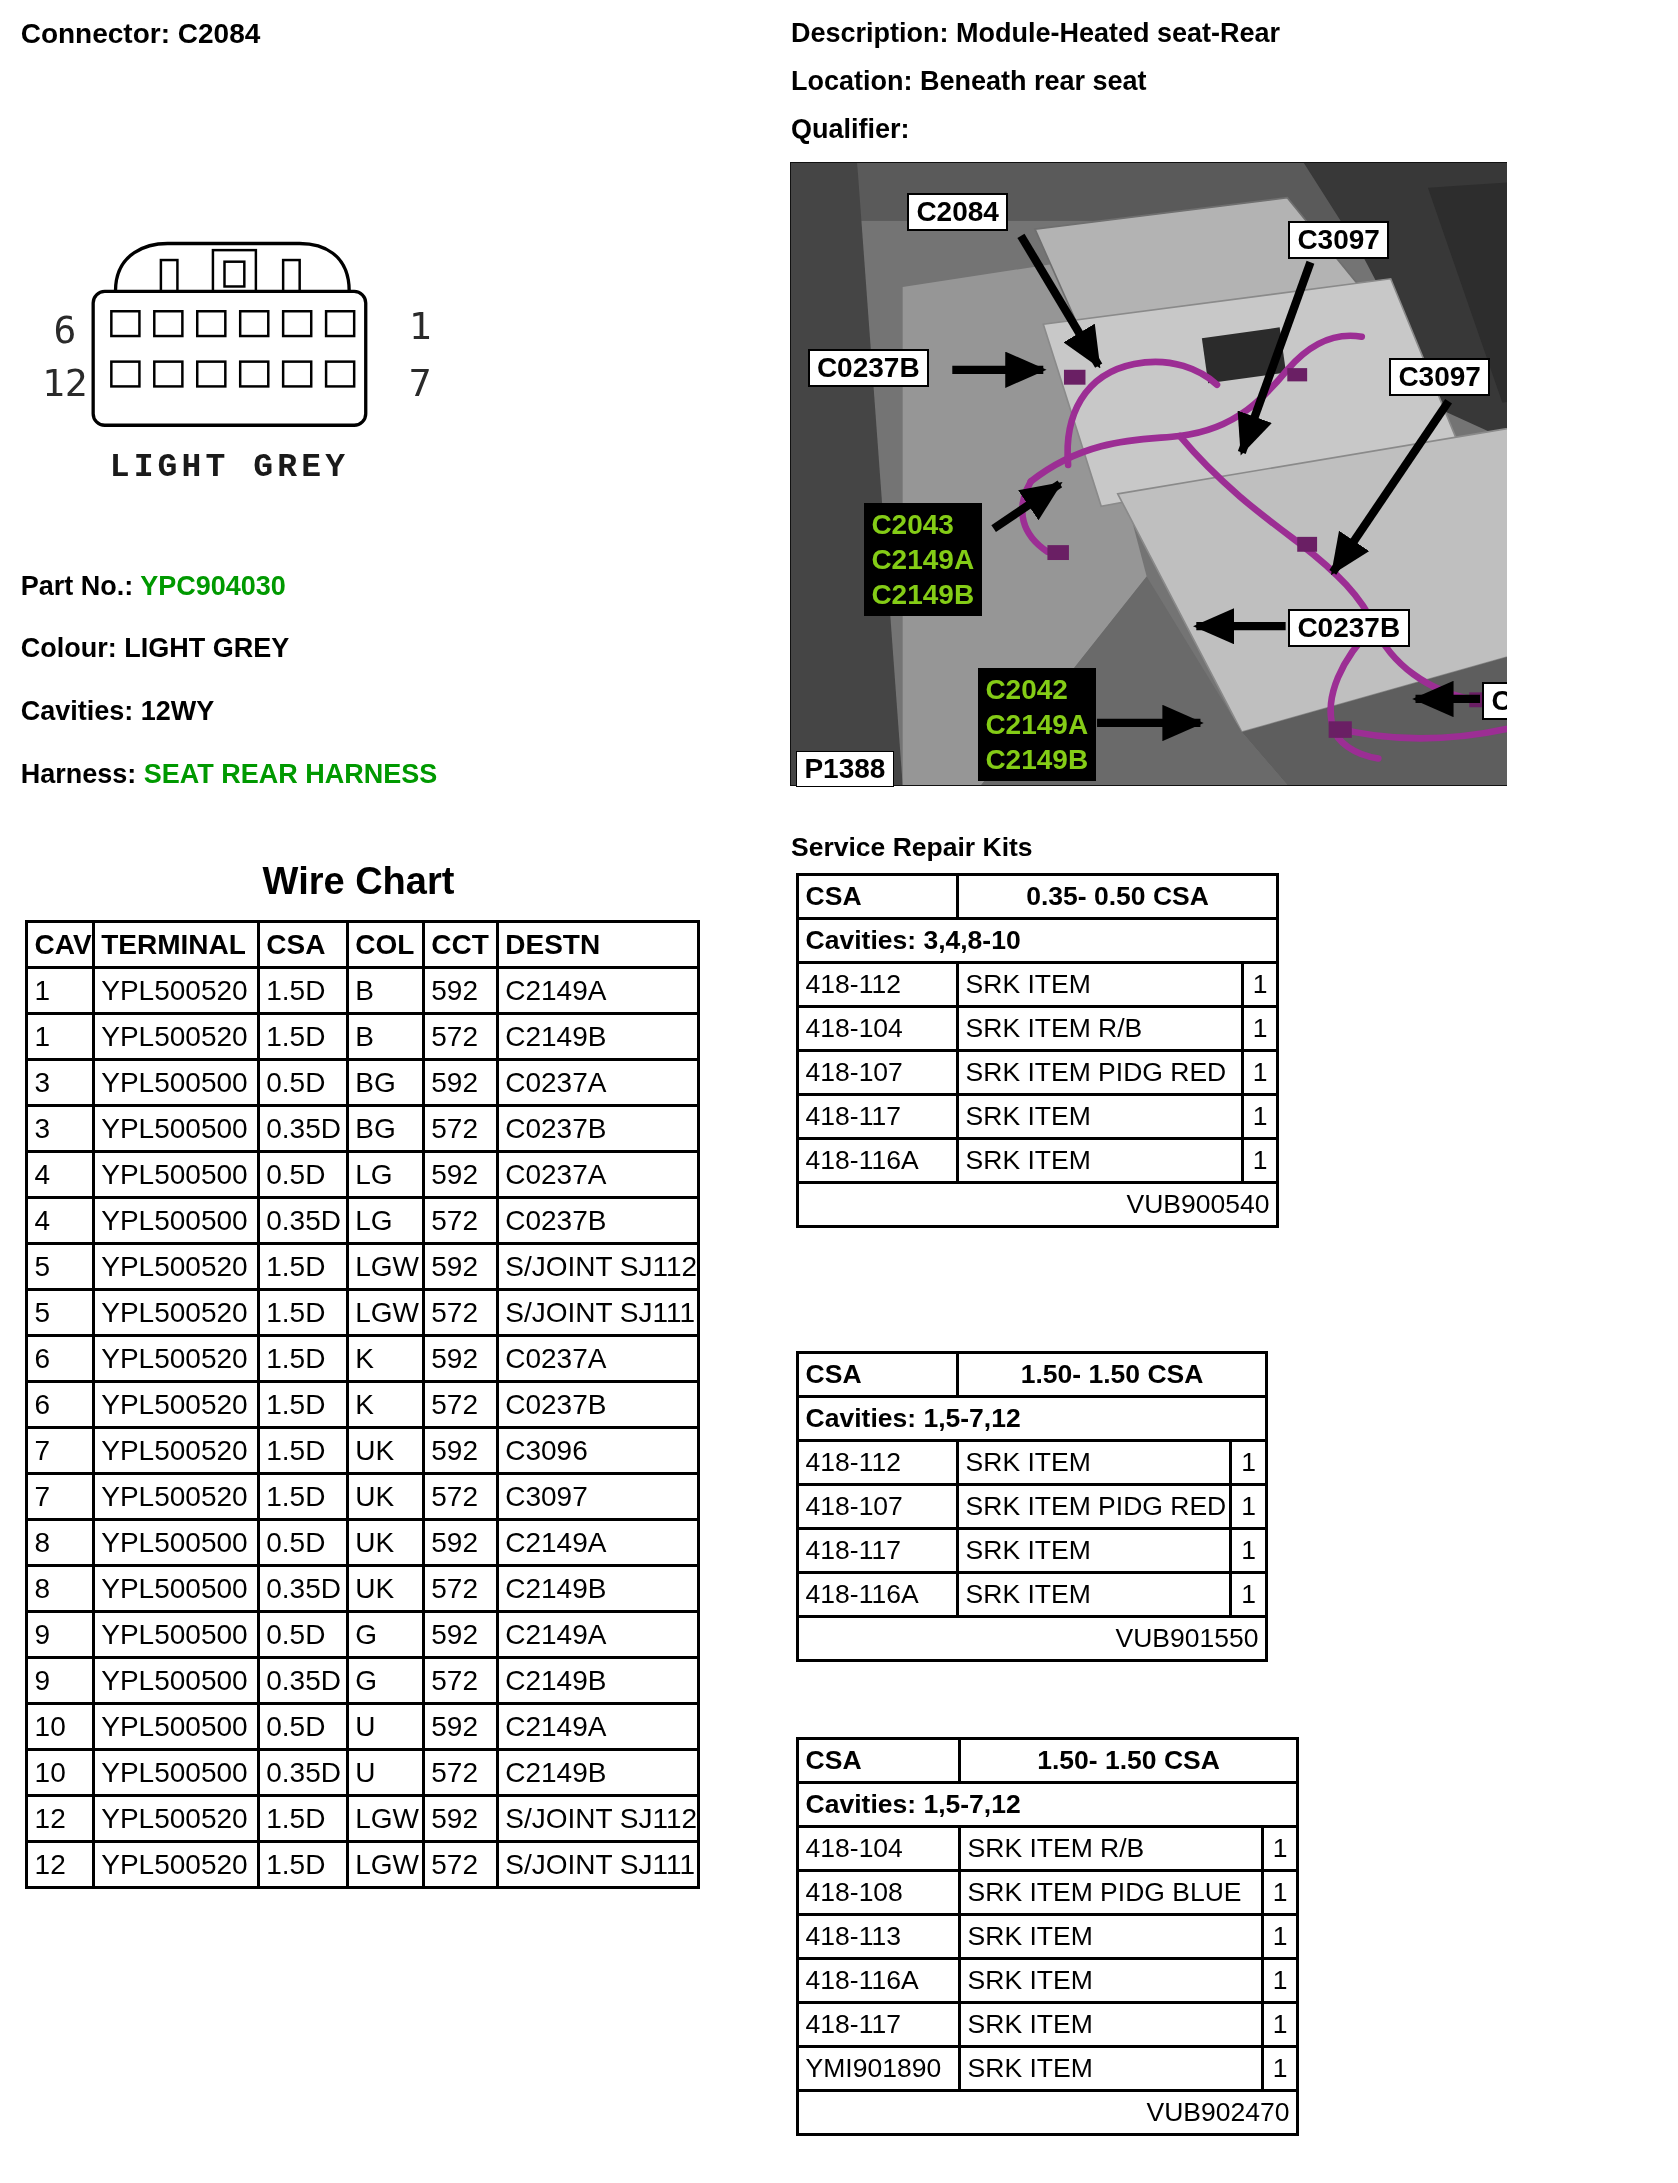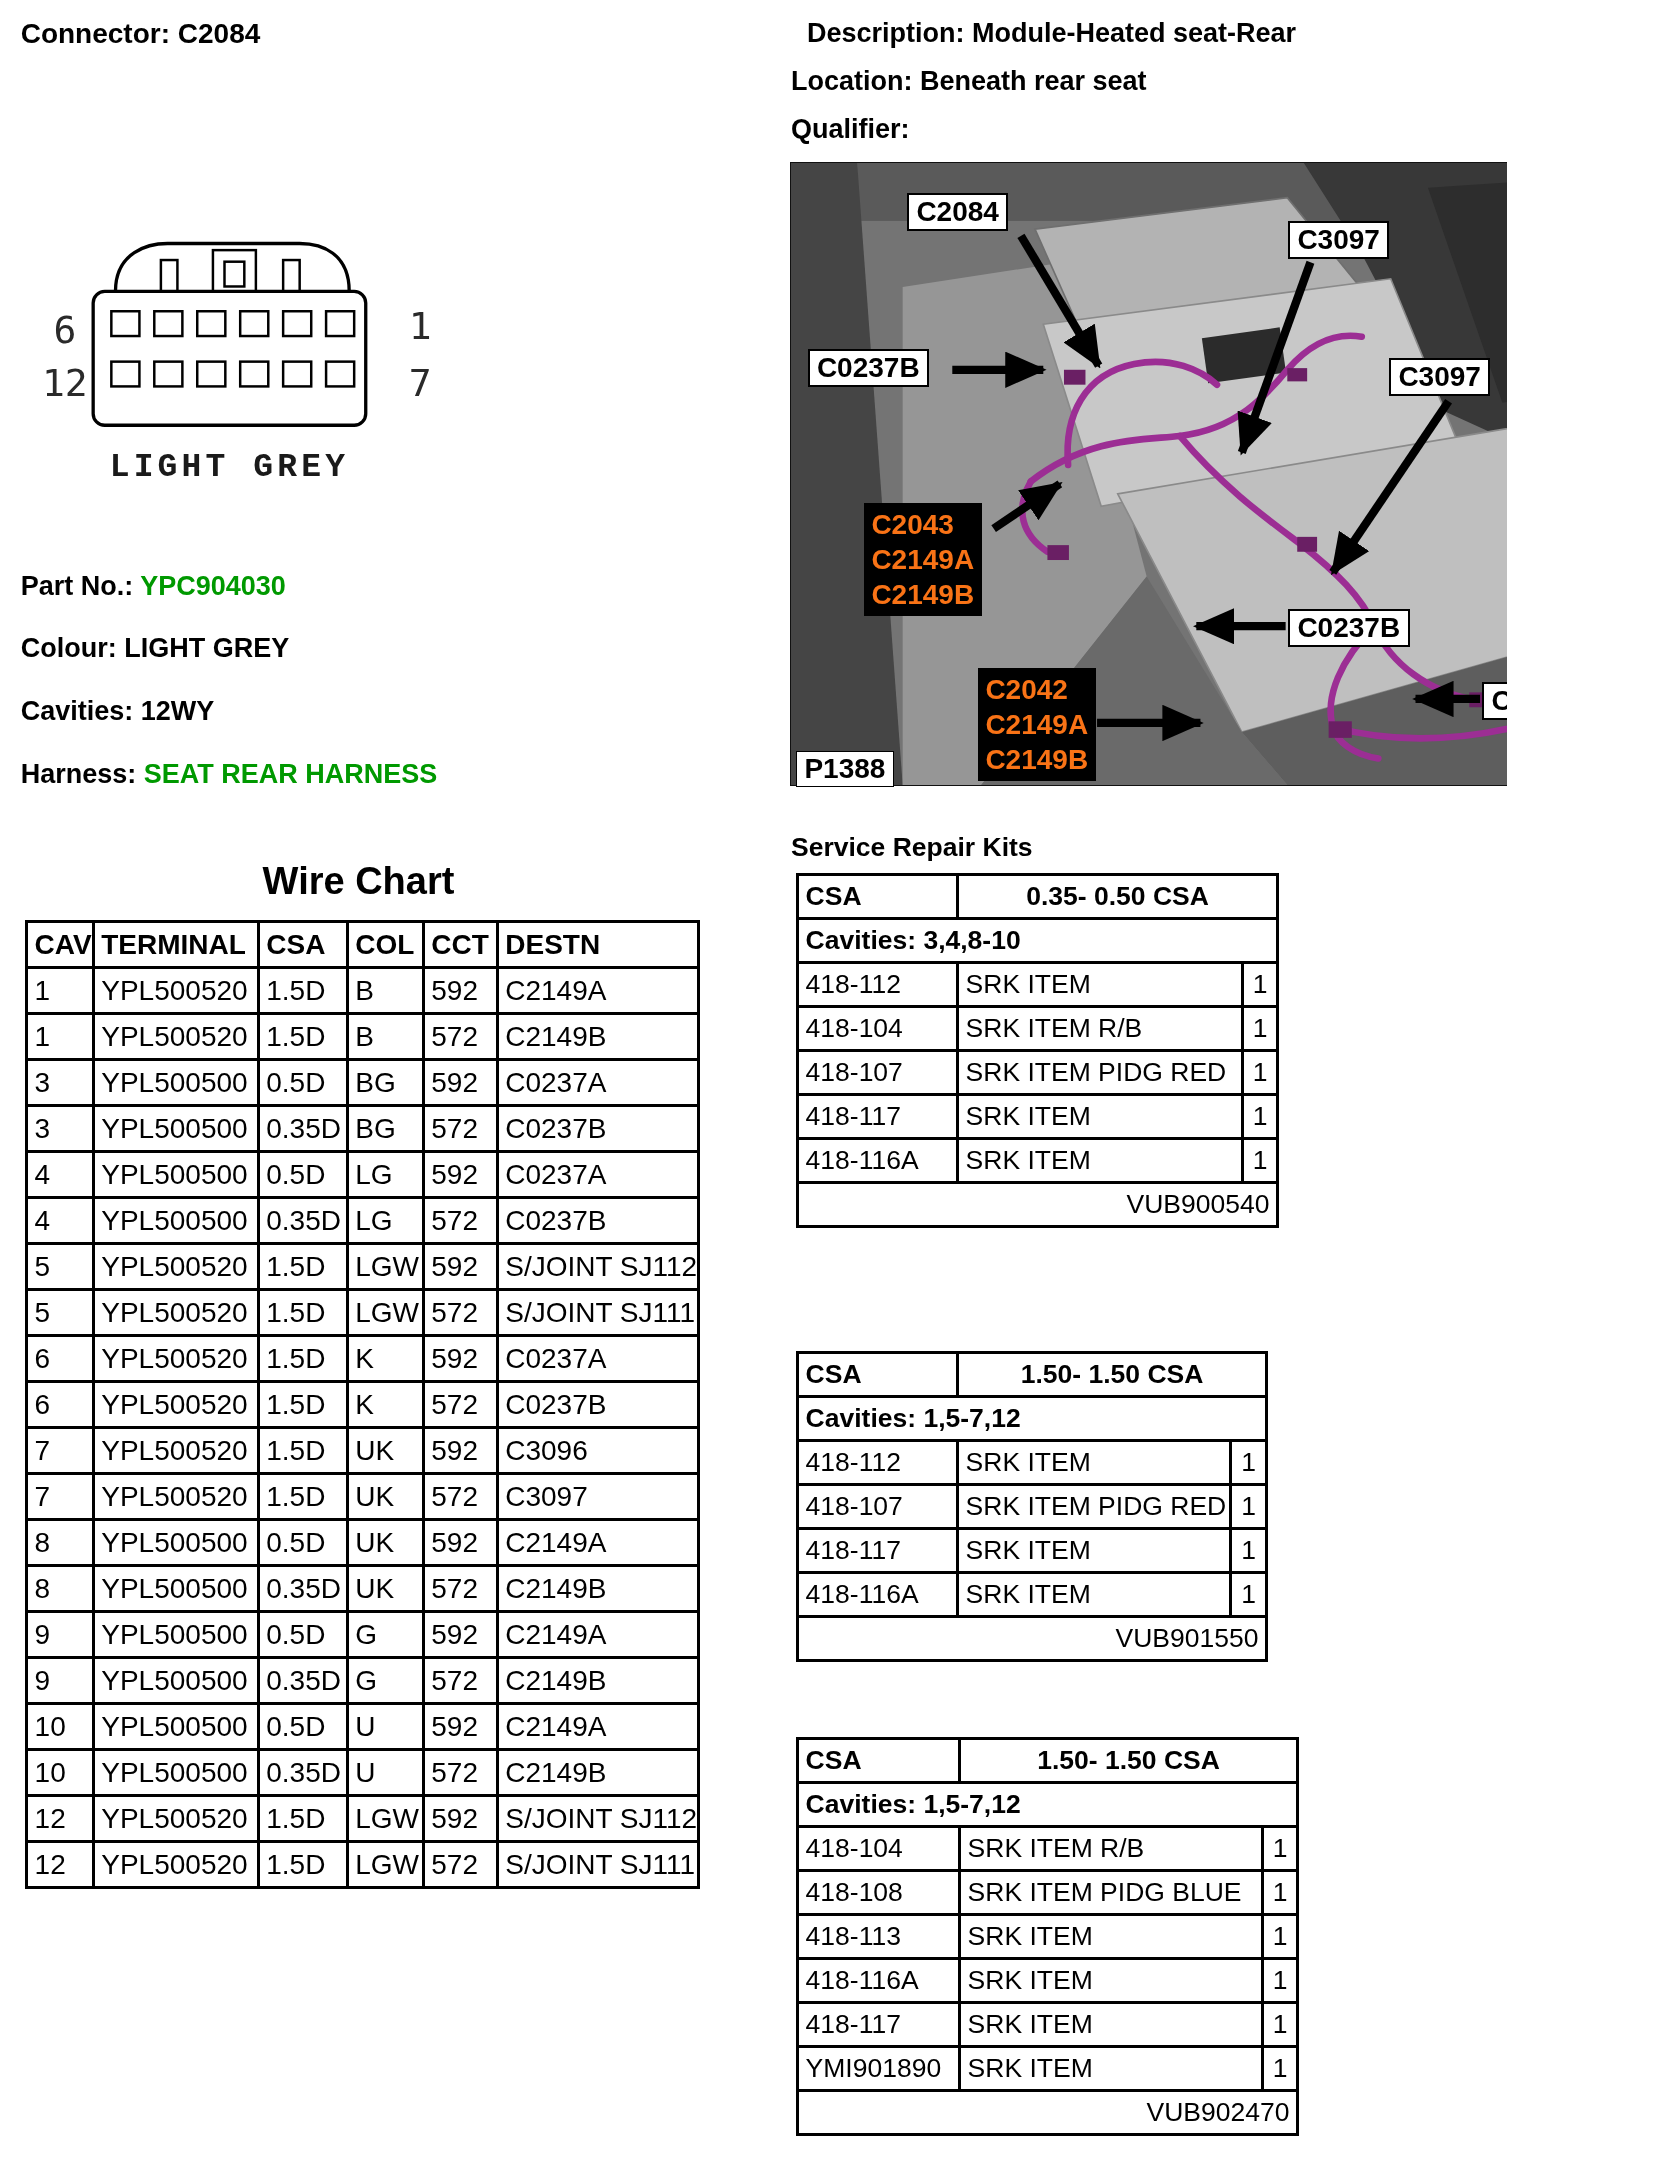--- a/index.html
+++ b/index.html
@@ -23,33 +23,33 @@
   table.srk td.hdr2{font-weight:bold;text-align:center;padding:0;}
   table.srk td.cavrow{font-weight:bold;}
   table.srk td.qty{text-align:center;padding:0;}
   table.srk td.ftr{text-align:right;padding:0 6.6px 0 0;}
   
   #photo{position:absolute;left:790px;top:162px;width:871px;height:622px;
          border:1.7px solid #111;background:#747474;}
   #photo svg.scene{position:absolute;left:0;top:0;width:100%;height:100%;}
   .pl{position:absolute;background:#fff;border:2.5px solid #000;font-weight:bold;
       font-size:28px;padding:0.8px 7.4px;line-height:1.15;white-space:nowrap;}
-  .pb{position:absolute;background:#000;color:#f97316;font-weight:bold;font-size:28px;
+  .pb{position:absolute;background:#000;color:#84cc16;font-weight:bold;font-size:28px;
       padding:4.1px 7.4px;line-height:1.25;white-space:nowrap;}
   .pb div{text-align:left;}
   
   #conn-diagram{position:absolute;left:37px;top:227px;width:413px;height:273px;}
 </style>
 </head>
 <body>
 
 <div id="page">
 
   <div class="bold-line" style="left:20.7px;top:18px;font-size:28px;">Connector: C2084</div>
-  <div class="bold-line" style="left:791px;top:18px;margin-left:16px;">Description: Module-Heated seat-Rear</div>
+  <div class="bold-line" style="left:791px;top:18px;">Description: Module-Heated seat-Rear</div>
   <div class="bold-line" style="left:791px;top:66px;">Location: Beneath rear seat</div>
   <div class="bold-line" style="left:791px;top:114px;">Qualifier:</div>
 
   <div id="conn-diagram">
     <svg class="scene" viewBox="0 0 500 330">
 
       <path d="M 95,78 C 95,30 135,20 158,20 L 318,20 C 345,20 378,32 378,78" fill="none" stroke="#000" stroke-width="4"></path>
       <rect x="150" y="40" width="20" height="38" fill="none" stroke="#000" stroke-width="3"></rect>
       <rect x="298" y="40" width="20" height="38" fill="none" stroke="#000" stroke-width="3"></rect>
       <rect x="213" y="28" width="52" height="50" fill="none" stroke="#000" stroke-width="3"></rect>

